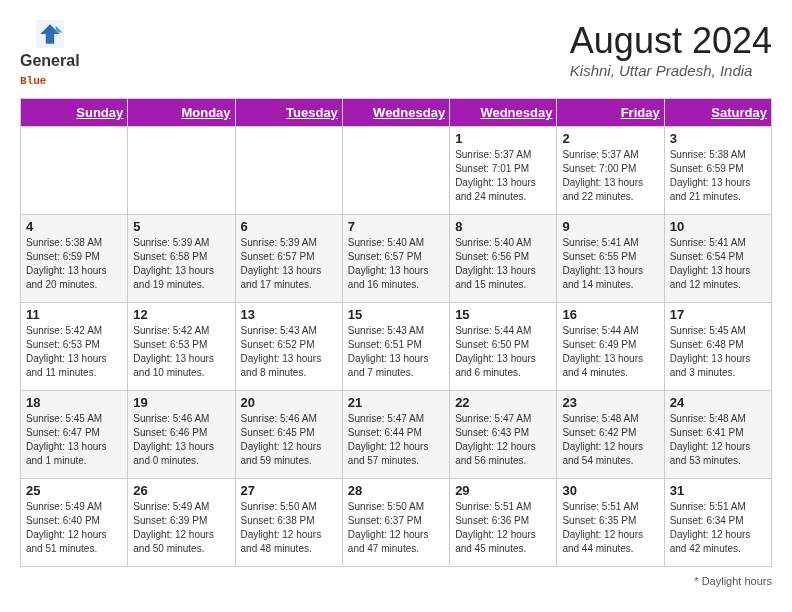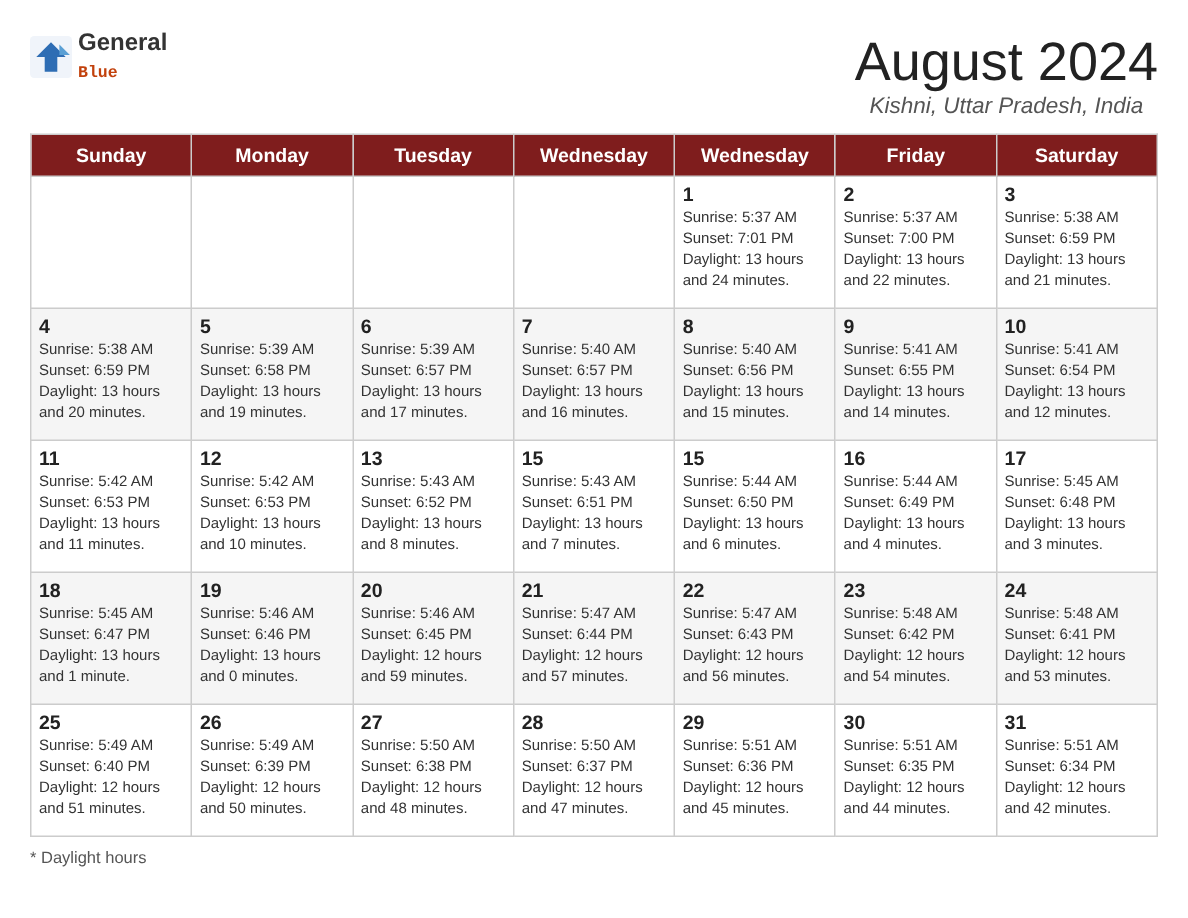--- a/index.html
+++ b/index.html
@@ -13,51 +13,53 @@
     .header-section {
       display: flex;
       justify-content: space-between;
       align-items: flex-start;
       margin-bottom: 10px;
     }
     .logo {
       display: flex;
       align-items: center;
       gap: 4px;
+      flex-direction: column;
     }
     .logo-icon {
       width: 28px;
       height: 28px;
     }
     .title-section {
-      text-align: center;
+      text-align: left;
     }
     .main-title {
       font-size: 36px;
       font-weight: normal;
       color: #222;
     }
     .subtitle {
       font-size: 15px;
       color: #555;
       font-style: italic;
     }
     table {
       width: 100%;
       border-collapse: collapse;
       table-layout: fixed;
     }
     thead tr th {
-      background-color: #7f1d1d;
+      background-color: #a21caf;
       color: #fff;
       font-size: 13px;
       font-weight: bold;
       padding: 6px 4px;
-      text-align: center;
+      text-align: right;
       border: 1px solid #ccc;
+      text-decoration: underline;
     }
     tbody tr td {
       border: 1px solid #ccc;
       vertical-align: top;
       padding: 4px 5px;
       font-size: 10.5px;
       color: #222;
       background: #fff;
       height: 88px;
     }
@@ -75,20 +77,21 @@
       line-height: 1.4;
       color: #333;
     }
     .empty-cell {
       background: #fff !important;
     }
     .footer-note {
       margin-top: 8px;
       font-size: 11px;
       color: #555;
+      text-align: right;
     }
   </style>
 </head>
 <body>
 
 <div class="header-section">
   <div class="logo">
     <svg class="logo-icon" viewBox="0 0 40 40">
       <rect x="0" y="0" width="40" height="40" rx="4" fill="#f0f4fa"></rect>
       <polygon points="20,6 34,20 26,20 26,34 14,34 14,20 6,20" fill="#2e6db4"></polygon>

